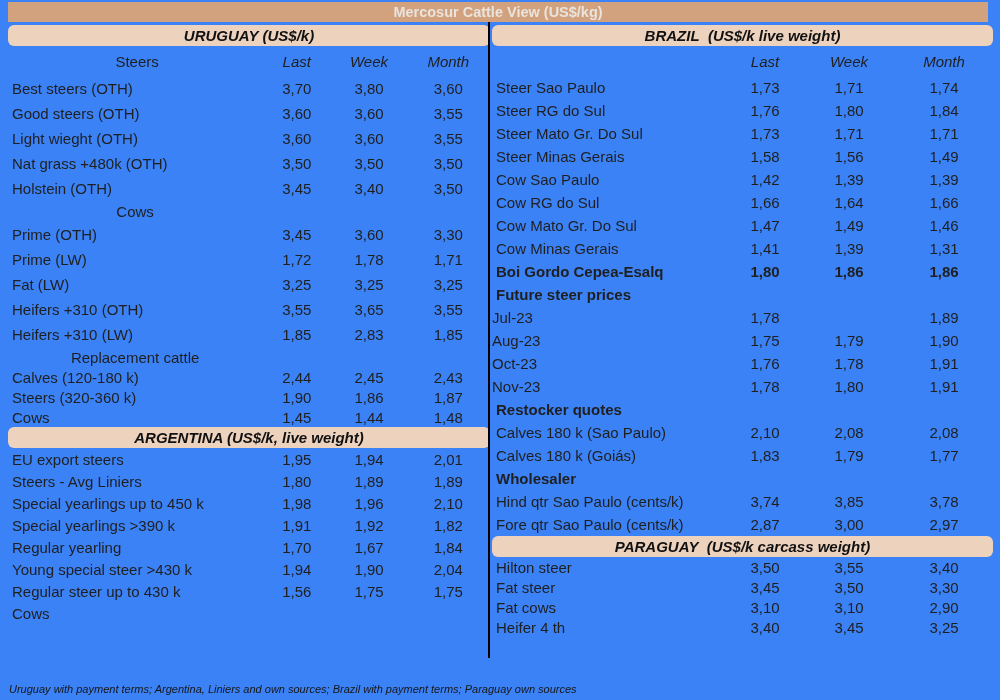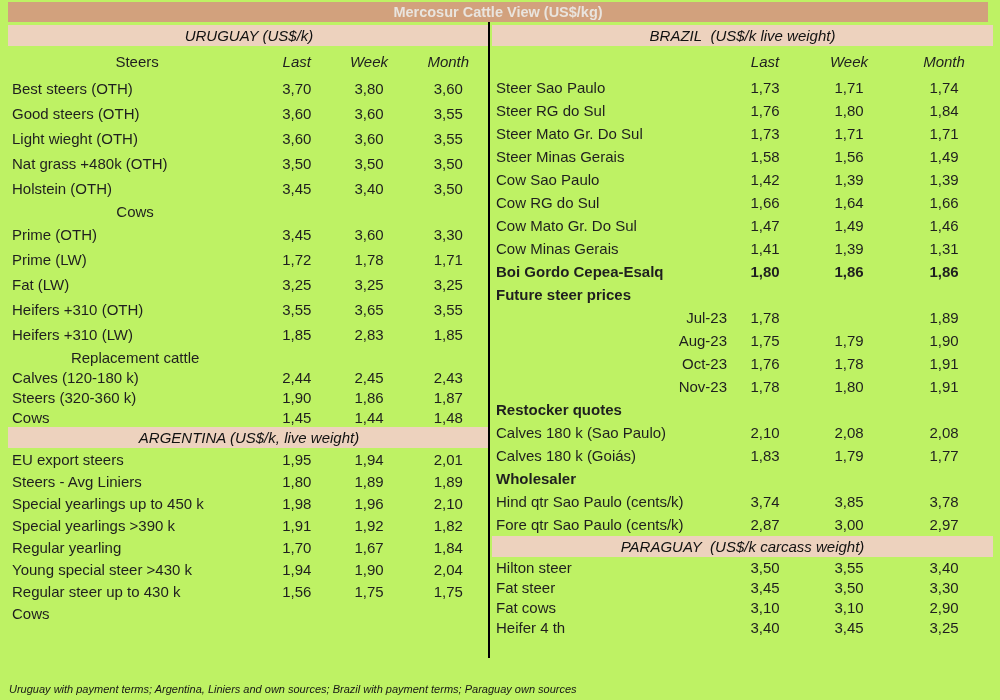--- a/index.html
+++ b/index.html
@@ -1,35 +1,35 @@
 <!DOCTYPE html>
 <html><head>
 <meta charset="utf-8">
 <title>Mercosur Cattle View</title>
 <style>
   html,body{margin:0;padding:0;background:#ffffff;}
   .page{
-    position:relative;width:1000px;height:700px;background:#bef264;
+    position:relative;width:1000px;height:700px;background:#3b82f6;
     font-family:"Liberation Sans", sans-serif;font-size:15px;color:#1f1f1f;
     overflow:hidden;
     --title-bar:#d2a17d;--title-text:#e9e4de;--section-bar:#edd2be;--divider:#000000;
   }
   .title-bar{
     position:absolute;left:8px;top:2px;width:980px;height:20px;
     background:var(--title-bar);color:var(--title-text);
     font-weight:bold;font-size:14.5px;
     display:flex;align-items:center;justify-content:center;
   }
   .cols{position:absolute;top:25px;left:0;width:1000px;height:650px;}
   .col-left{position:absolute;left:8px;top:0;width:482px;}
   .col-right{position:absolute;left:492px;top:0;width:501px;}
   .divider{position:absolute;left:488px;top:-3px;width:2px;height:636px;background:var(--divider);}
   .sec-header{
     height:21px;line-height:21px;background:var(--section-bar);
-    font-weight:normal;font-style:italic;text-align:center;font-size:15px;color:#111;
+    font-weight:bold;font-style:italic;text-align:center;font-size:15px;color:#111;border-radius:6px;
   }
   table{border-collapse:collapse;table-layout:fixed;width:100%;}
   td,th{padding:0;vertical-align:middle;white-space:nowrap;overflow:hidden;}
   thead th{font-weight:normal;font-style:italic;text-align:center;height:30px;}
   thead th.lbl{font-style:normal;text-align:center;}
   .lbl{text-align:left;padding-left:4px;margin-left:32px;}
   .val{text-align:center;}
   
   .t-left col.c-lbl{width:250px;} .t-left col.c-last{width:68px;}
   .t-left col.c-week{width:74px;} .t-left col.c-month{width:82px;}
@@ -37,21 +37,21 @@
   .t-right col.c-week{width:92px;} .t-right col.c-month{width:98px;}
   
   .t-uruguay td{height:25px;}
   .t-uruguay tr.r-center td{height:21px;}
   .t-uruguay tr:nth-child(n+12) td{height:20px;}
   .t-argentina td{height:22px;}
   .t-brazil td{height:23px;}
   .t-paraguay td{height:20px;}
   
   .r-center .lbl{text-align:center;padding-left:0;}
-  .r-month .lbl{text-align:right;padding-left:0;}
+  .r-month .lbl{text-align:left;padding-left:0;}
   .r-bold td{font-weight:bold;}
   .r-boldsub .lbl{font-weight:bold;}
   .footer{position:absolute;left:9px;top:683px;font-style:italic;font-size:11px;color:#161616;}
 </style>
 </head>
 <body>
 
 <div class="page" style="--title-bar: #d2a17d; --title-text: #e9e4de; --section-bar: #edd2be; --divider: #000000;">
 
   <div class="title-bar">

